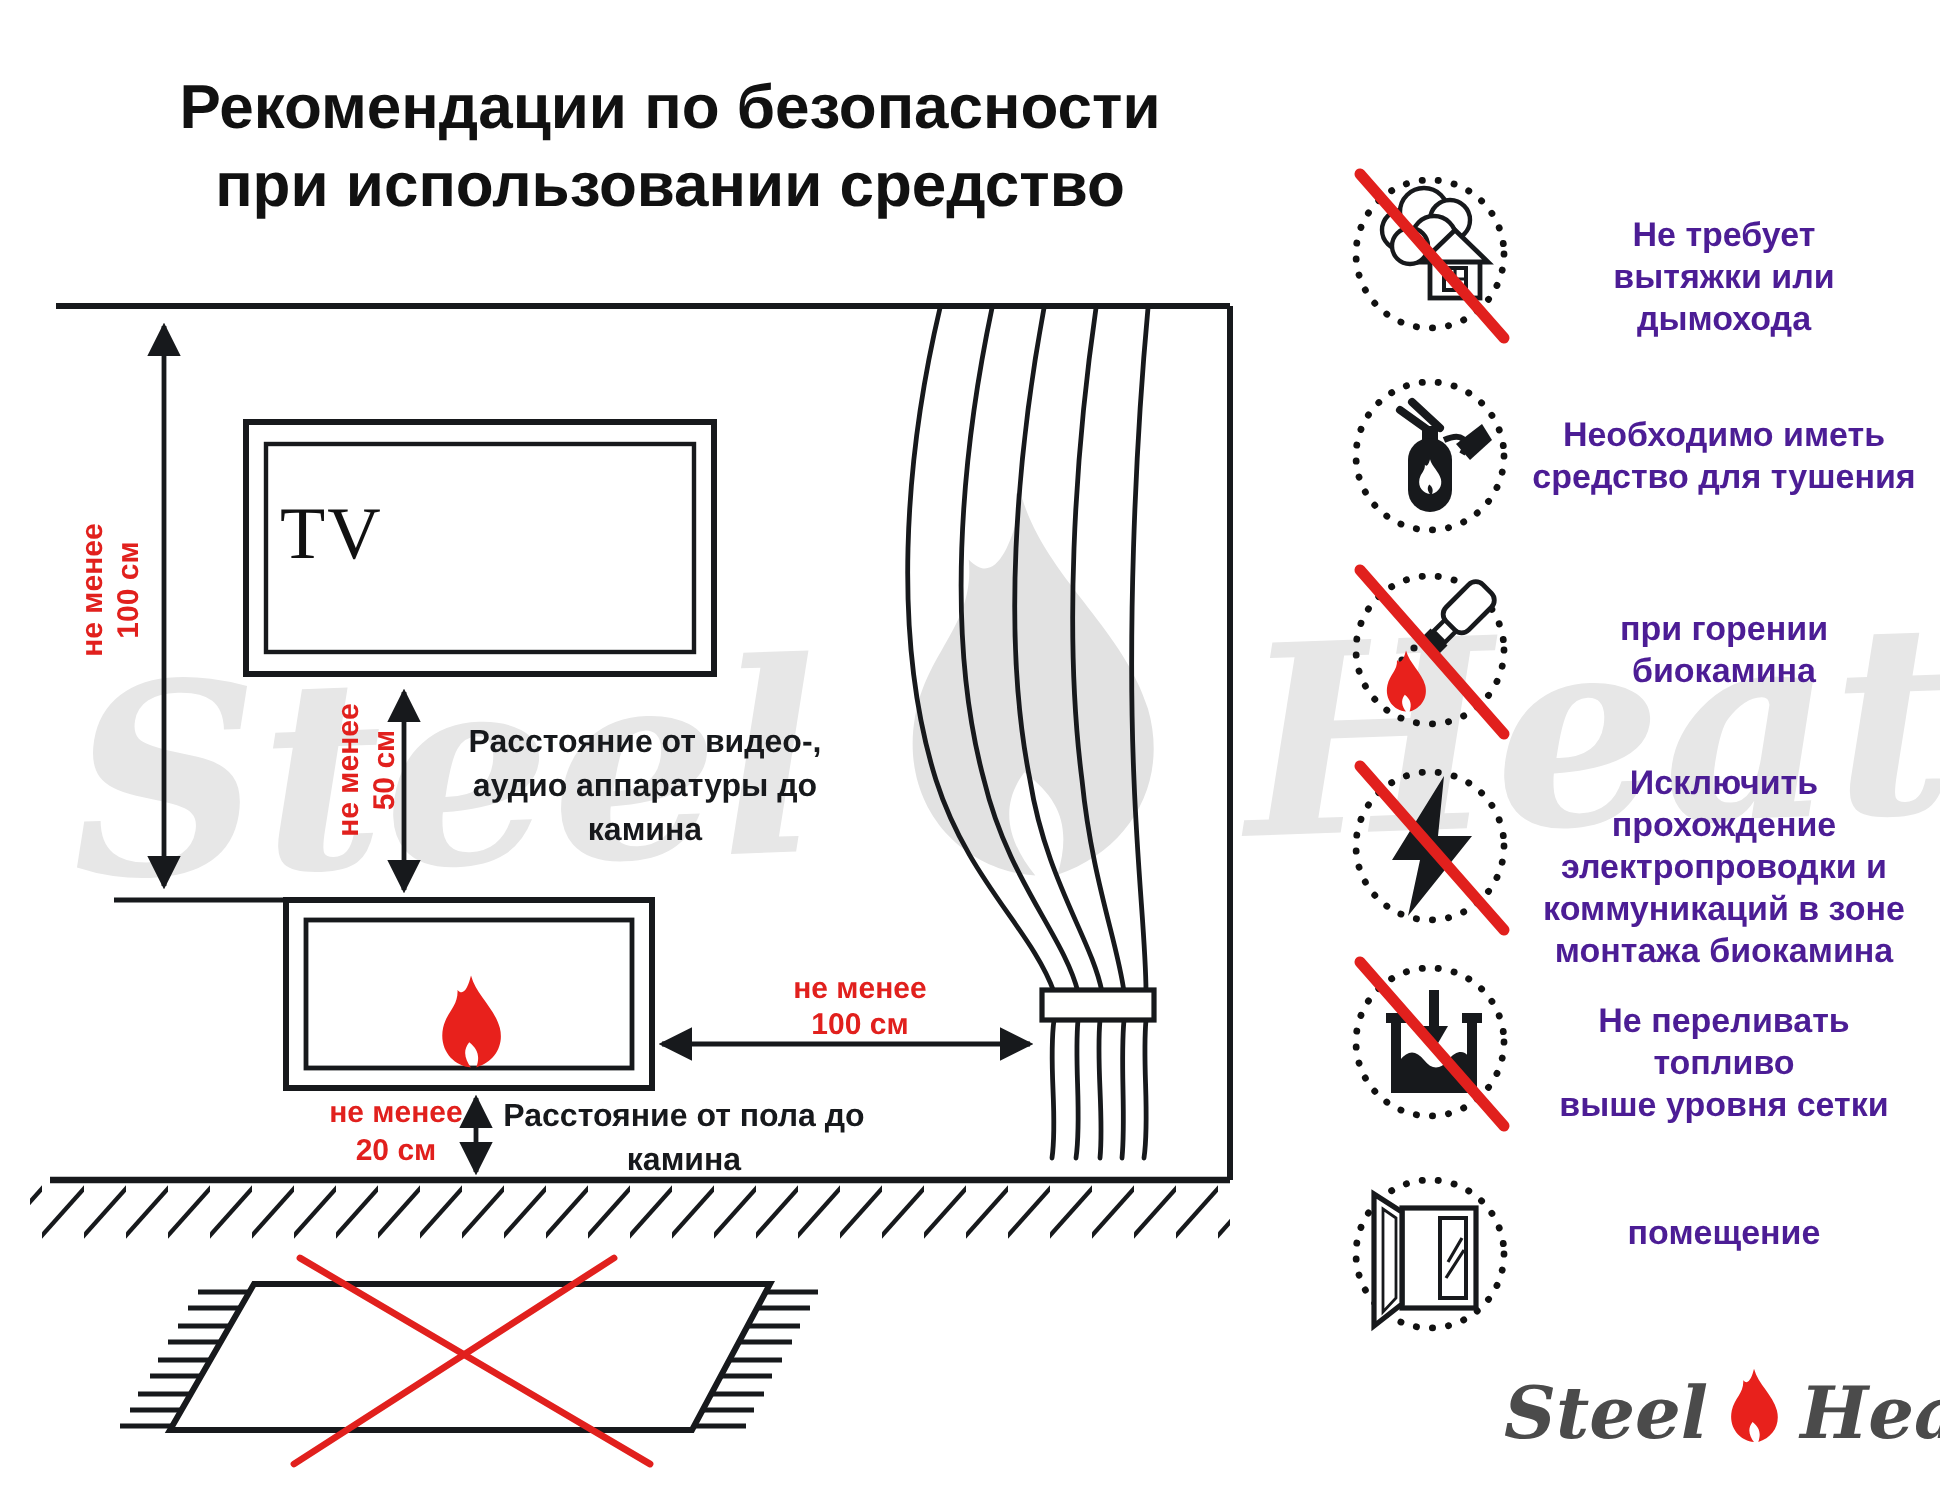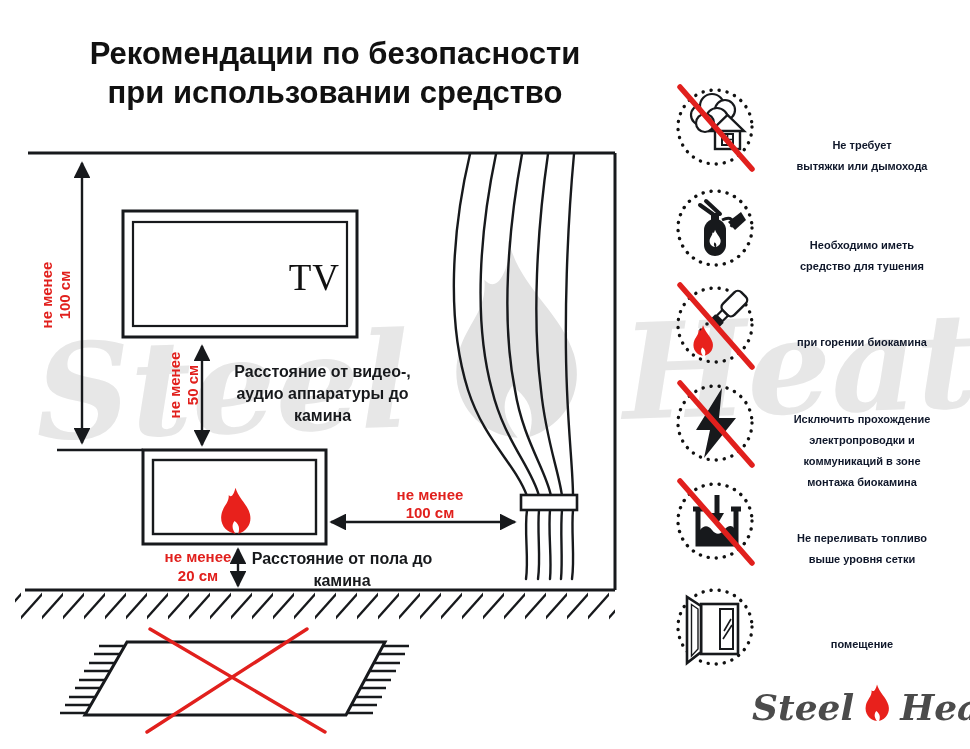--- a/index.html
+++ b/index.html
@@ -14,26 +14,26 @@
              font-size:132px;color:#e7e7e7;white-space:nowrap;z-index:0;transform:rotate(-2deg);}
   .watermark svg{margin-top:-46px;flex:0 0 auto;}
   
   .diagram-svg{position:absolute;left:0;top:140px;z-index:1;}
   
   .lbl{position:absolute;z-index:2;font-weight:bold;text-align:center;}
   .red{color:#e1201d;}
   .dim{font-size:15px;line-height:18px;}
   .rot{transform:rotate(-90deg);}
   .cap{font-size:16px;line-height:22px;color:#17191c;}
-  .tv-label{position:absolute;left:140px;top:256px;width:200px;text-align:right;z-index:2;
+  .tv-label{position:absolute;left:140px;top:246px;width:200px;text-align:left;z-index:2;
             font-family:"Liberation Serif",serif;font-size:37px;letter-spacing:1px;color:#111;}
   
   .rule-icon{position:absolute;left:667px;width:96px;height:96px;z-index:2;}
   .rule-text{position:absolute;left:763px;width:198px;z-index:2;text-align:center;
-             font-size:11px;line-height:21px;font-weight:bold;color:#0f172a;margin-top:28px;}
+             font-size:17px;line-height:21px;font-weight:bold;color:#4c1d95;}
   
   .logo{position:absolute;left:752px;top:686px;display:flex;align-items:center;gap:5px;
         font-family:"DejaVu Serif",serif;font-style:italic;font-weight:bold;
         font-size:36px;color:#4b4b4b;z-index:3;white-space:nowrap;}
 </style>
 </head>
 <body>
 
 <div class="page">
 

